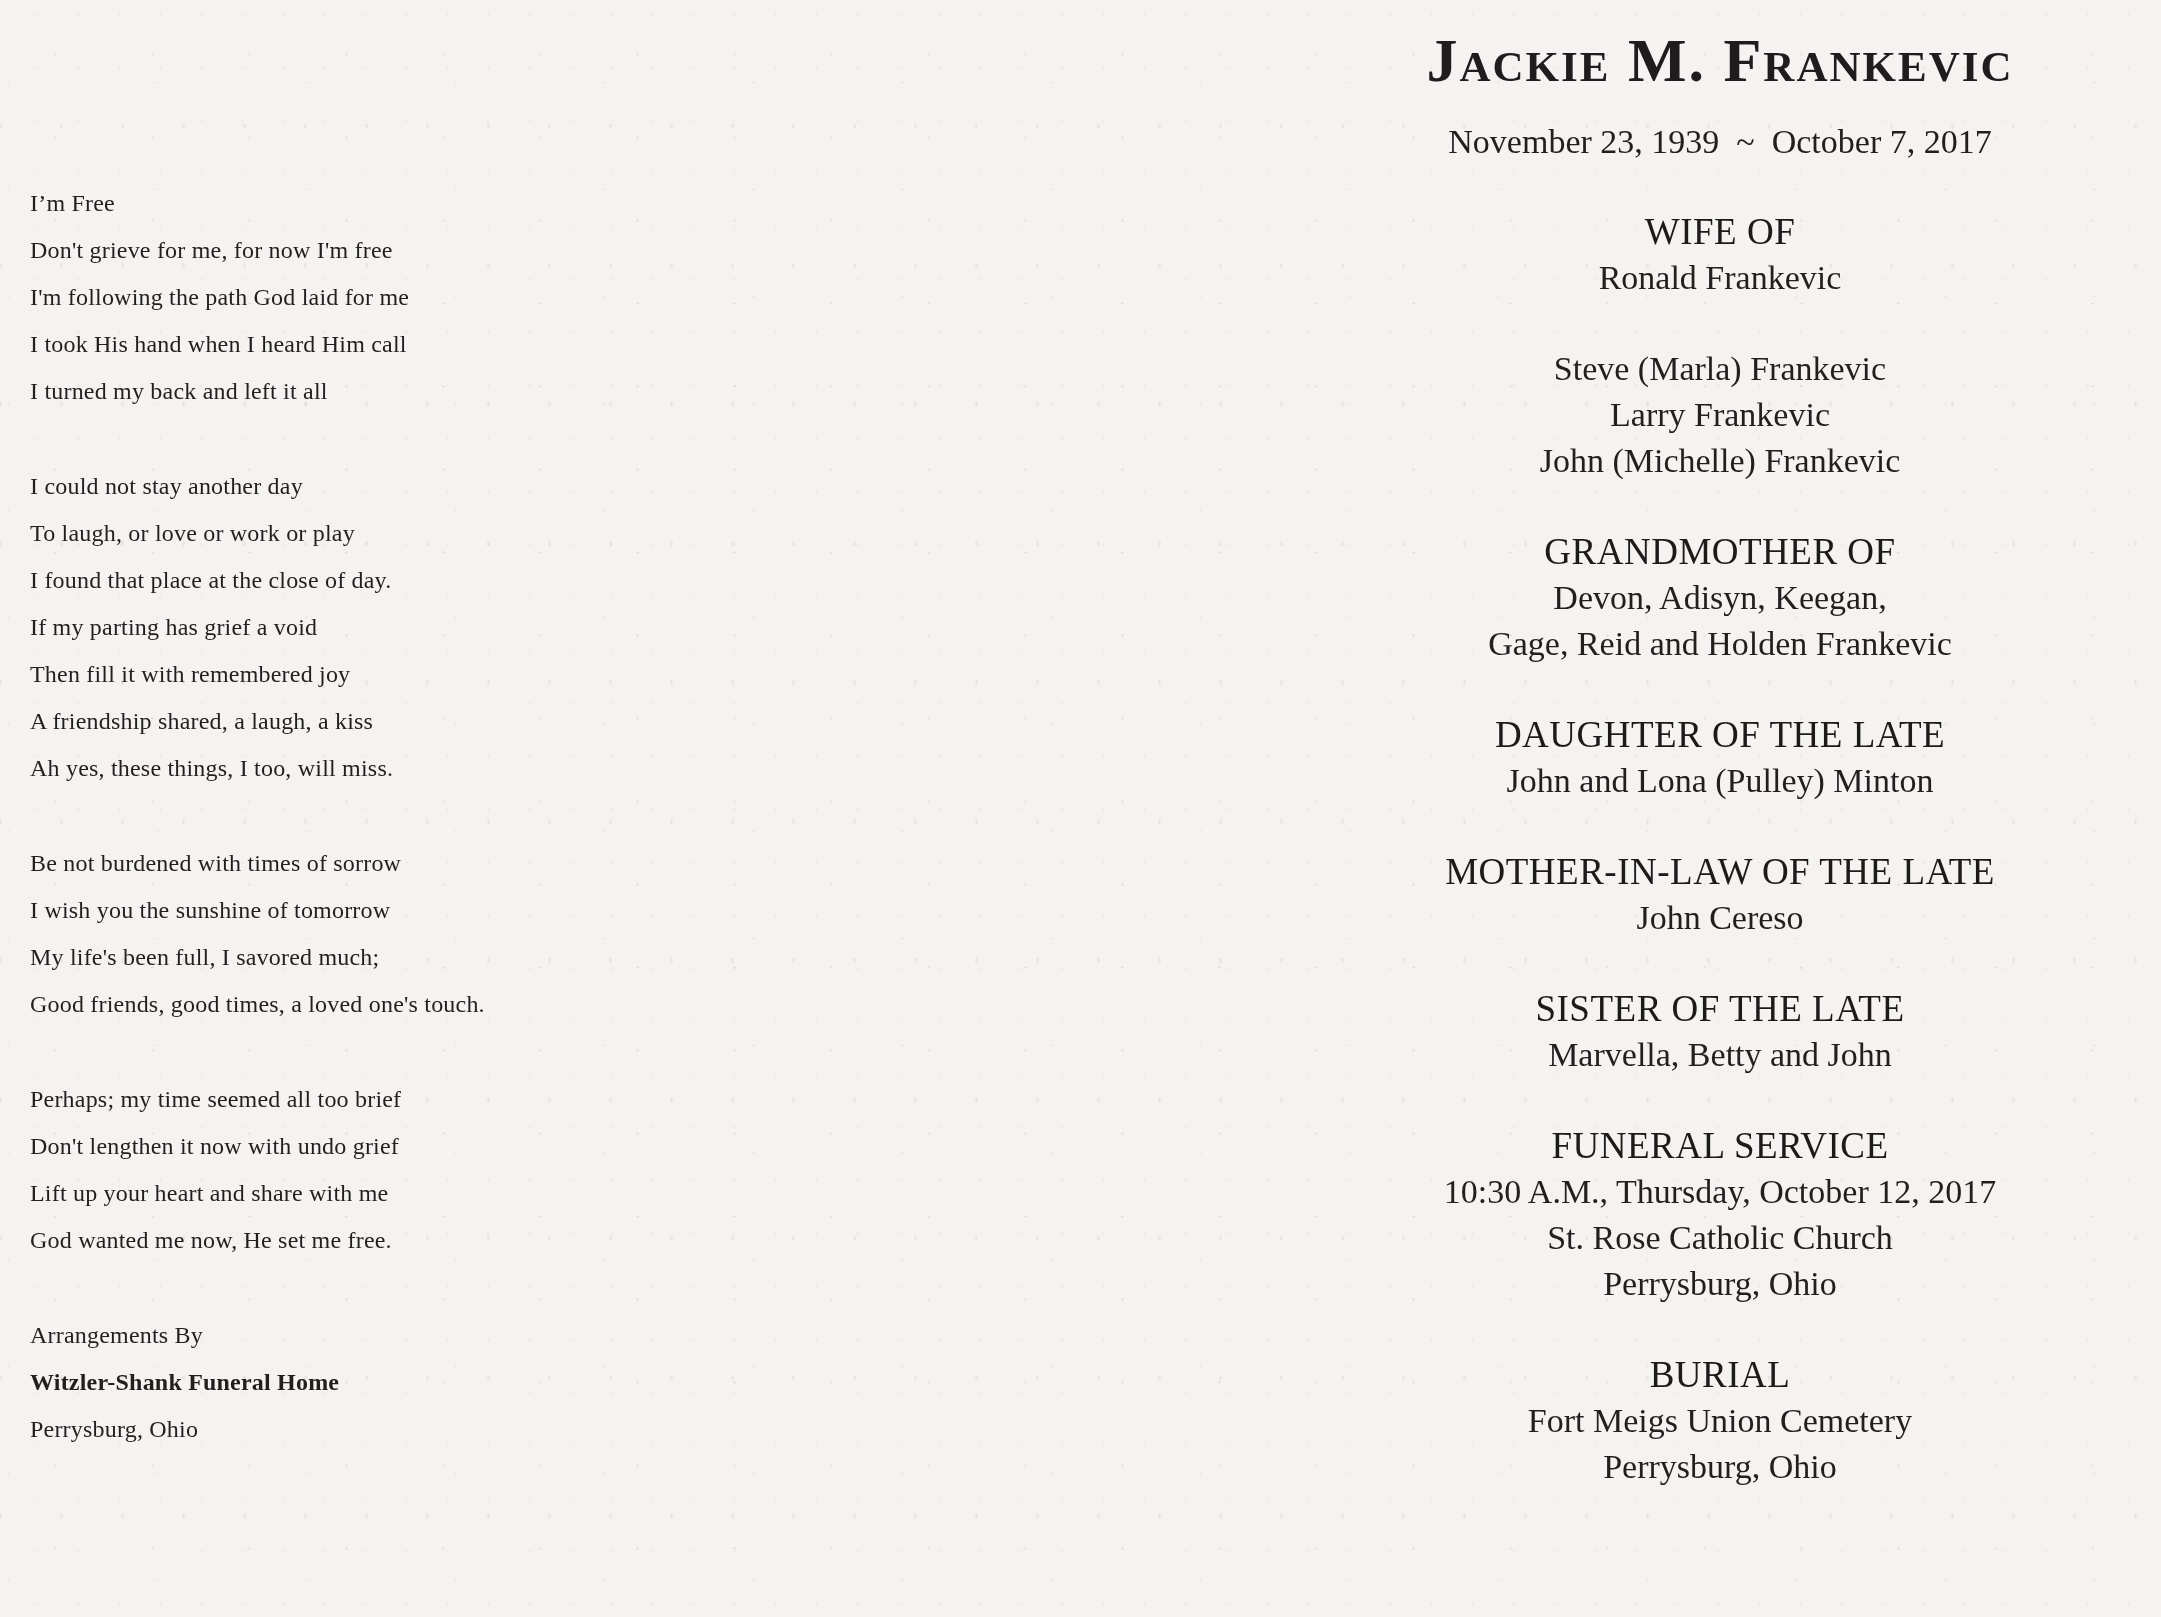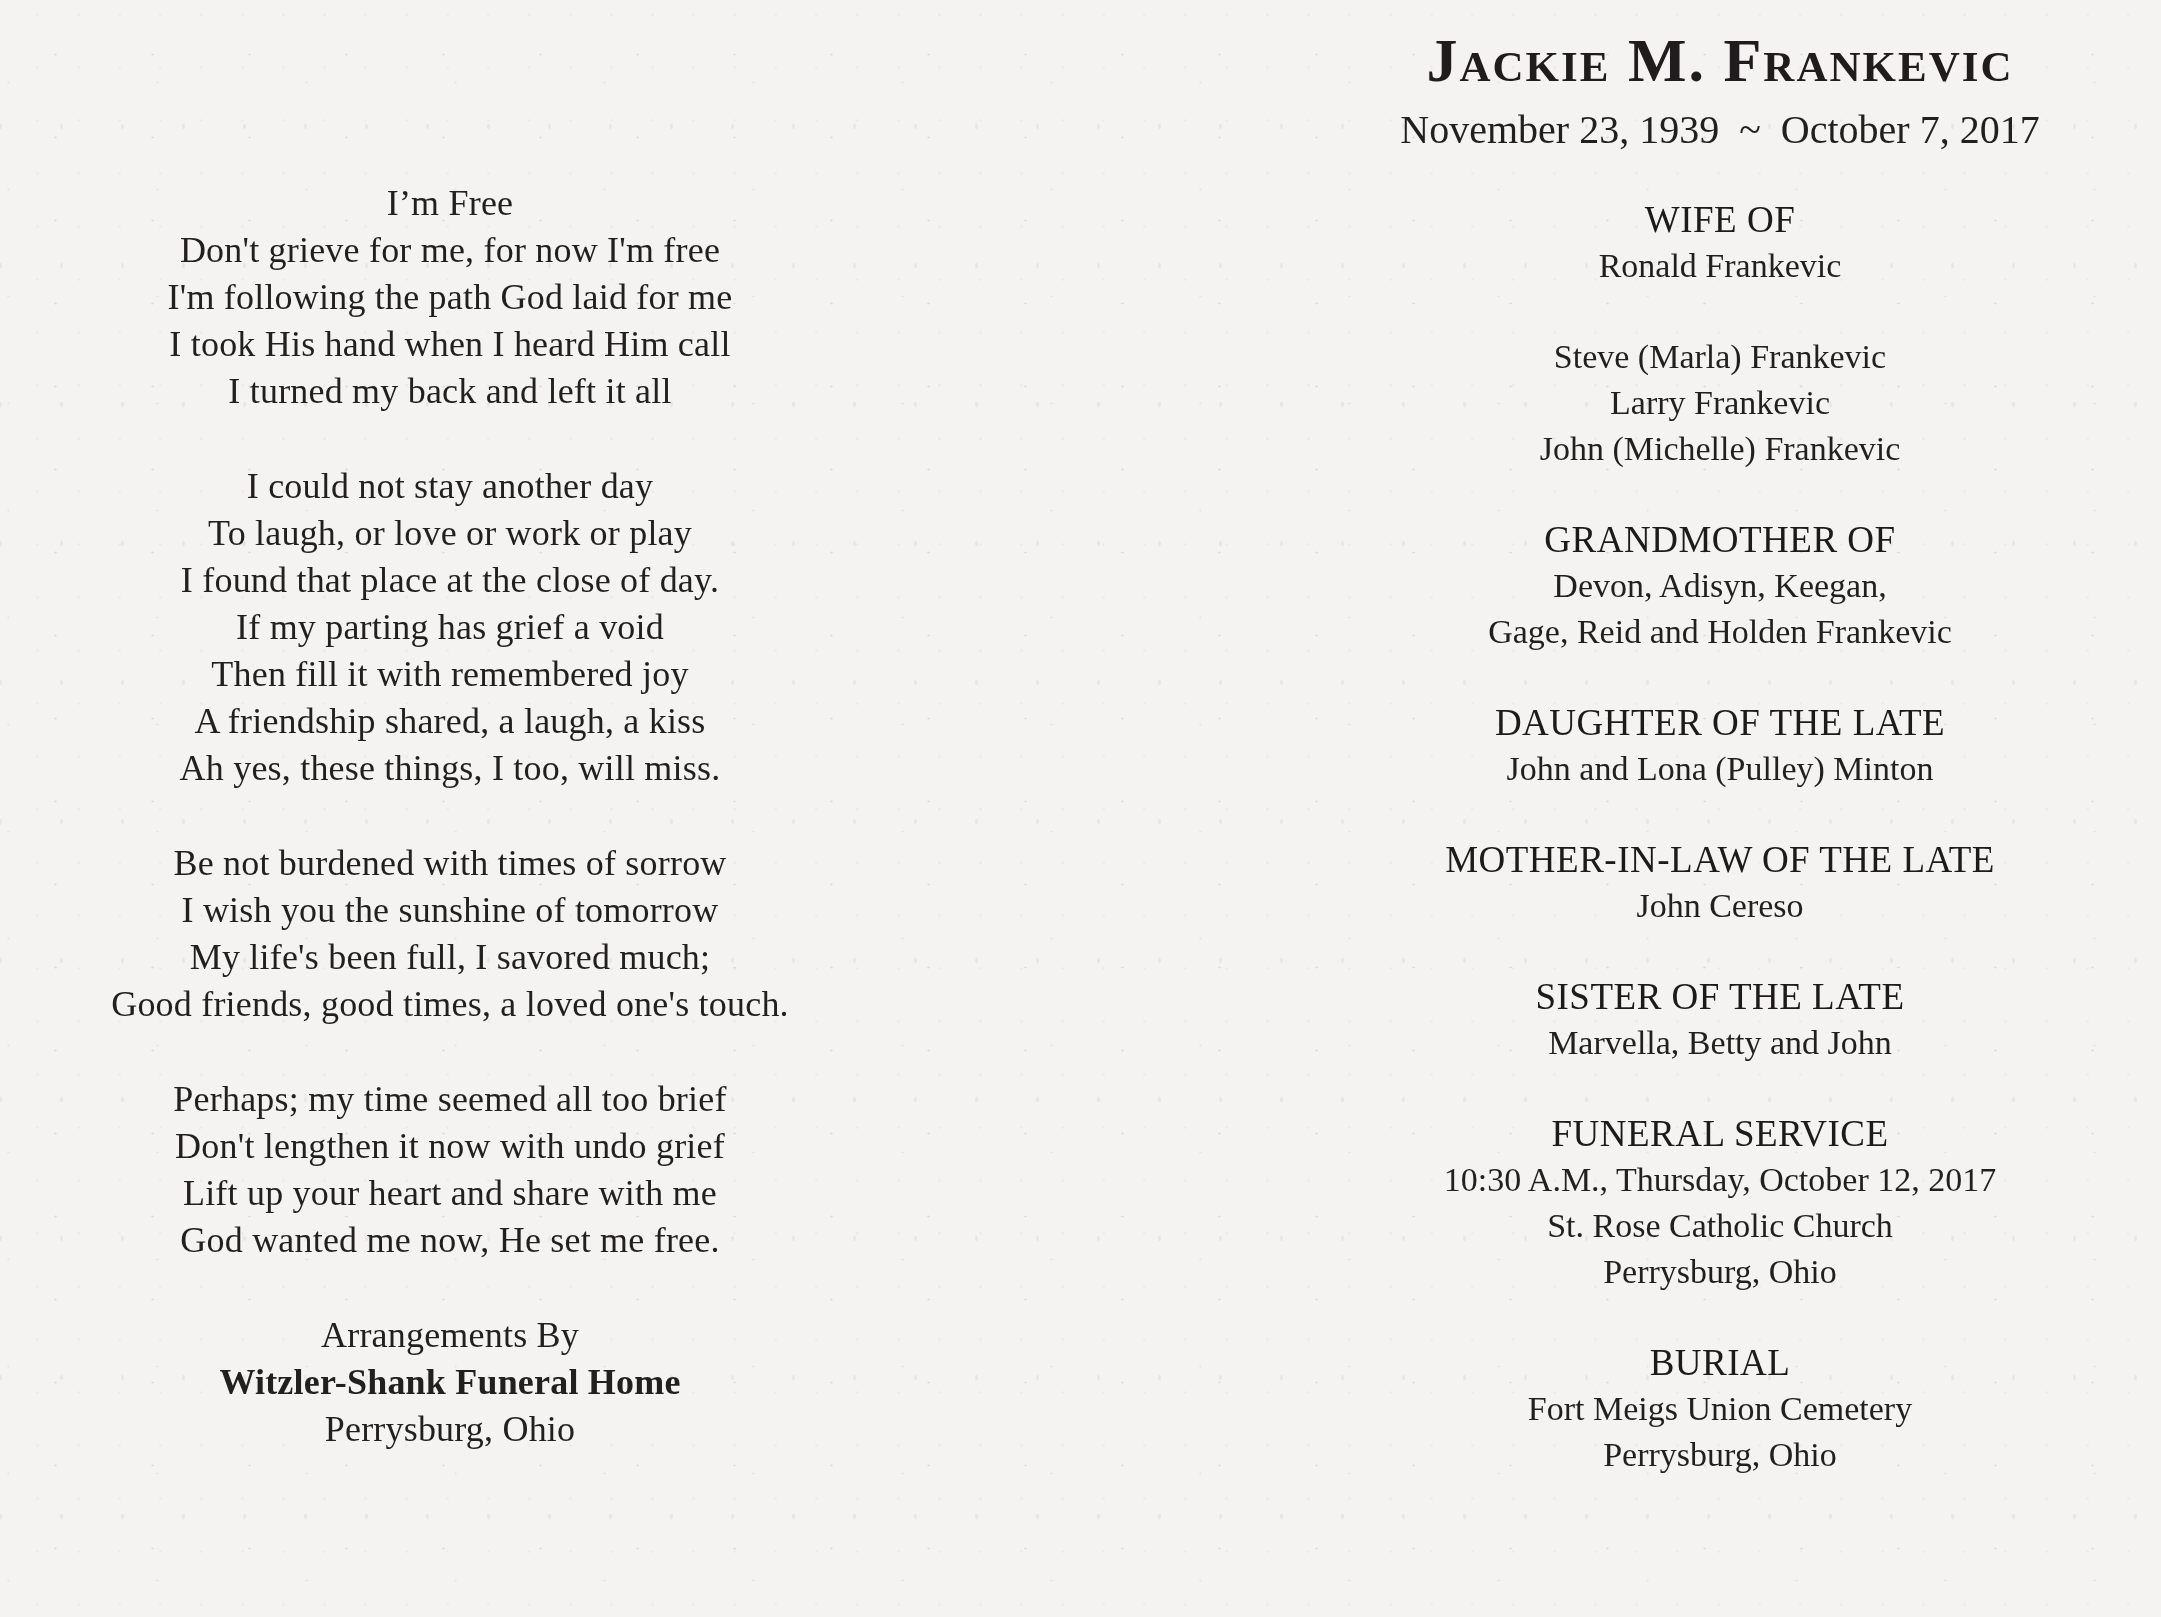--- a/index.html
+++ b/index.html
@@ -21,22 +21,21 @@
     background-size: 97px 83px, 61px 139px, 149px 107px, 41px 53px;
     background-position: 7px 13px, 31px 57px, 83px 29px, 17px 41px;
   }
 
   
   .poem-column {
     position: absolute;
     left: 30px;
     top: 180px;
     width: 840px;
-    text-align: center;
-    font-size: 36px;
+    font-size: 24px;
     line-height: 47px;
     letter-spacing: 0.2px;
   }
   .stanza { margin: 0 0 48px 0; }
   .stanza:last-of-type { margin-bottom: 0; }
   .poem-line { white-space: nowrap; }
   .arrangements { margin-top: 48px; }
   .bold-line { font-weight: bold; }
 
   
@@ -51,23 +50,23 @@
     margin: 0;
     font-size: 62px;
     line-height: 80px;
     font-weight: bold;
     font-variant: small-caps;
     letter-spacing: 2px;
     color: #201c1d;
     white-space: nowrap;
   }
   .life-dates {
-    font-size: 40px;
+    font-size: 34px;
     line-height: 44px;
-    margin-top: 8px;
+    margin-top: 20px;
     white-space: pre-wrap;
   }
   .obit-section { margin-top: 45px; font-size: 34px; line-height: 46px; }
   .section-heading {
     font-weight: normal;
     font-size: 37px;
     letter-spacing: 0.5px;
     color: #1d1a1a;
     white-space: nowrap;
   }

